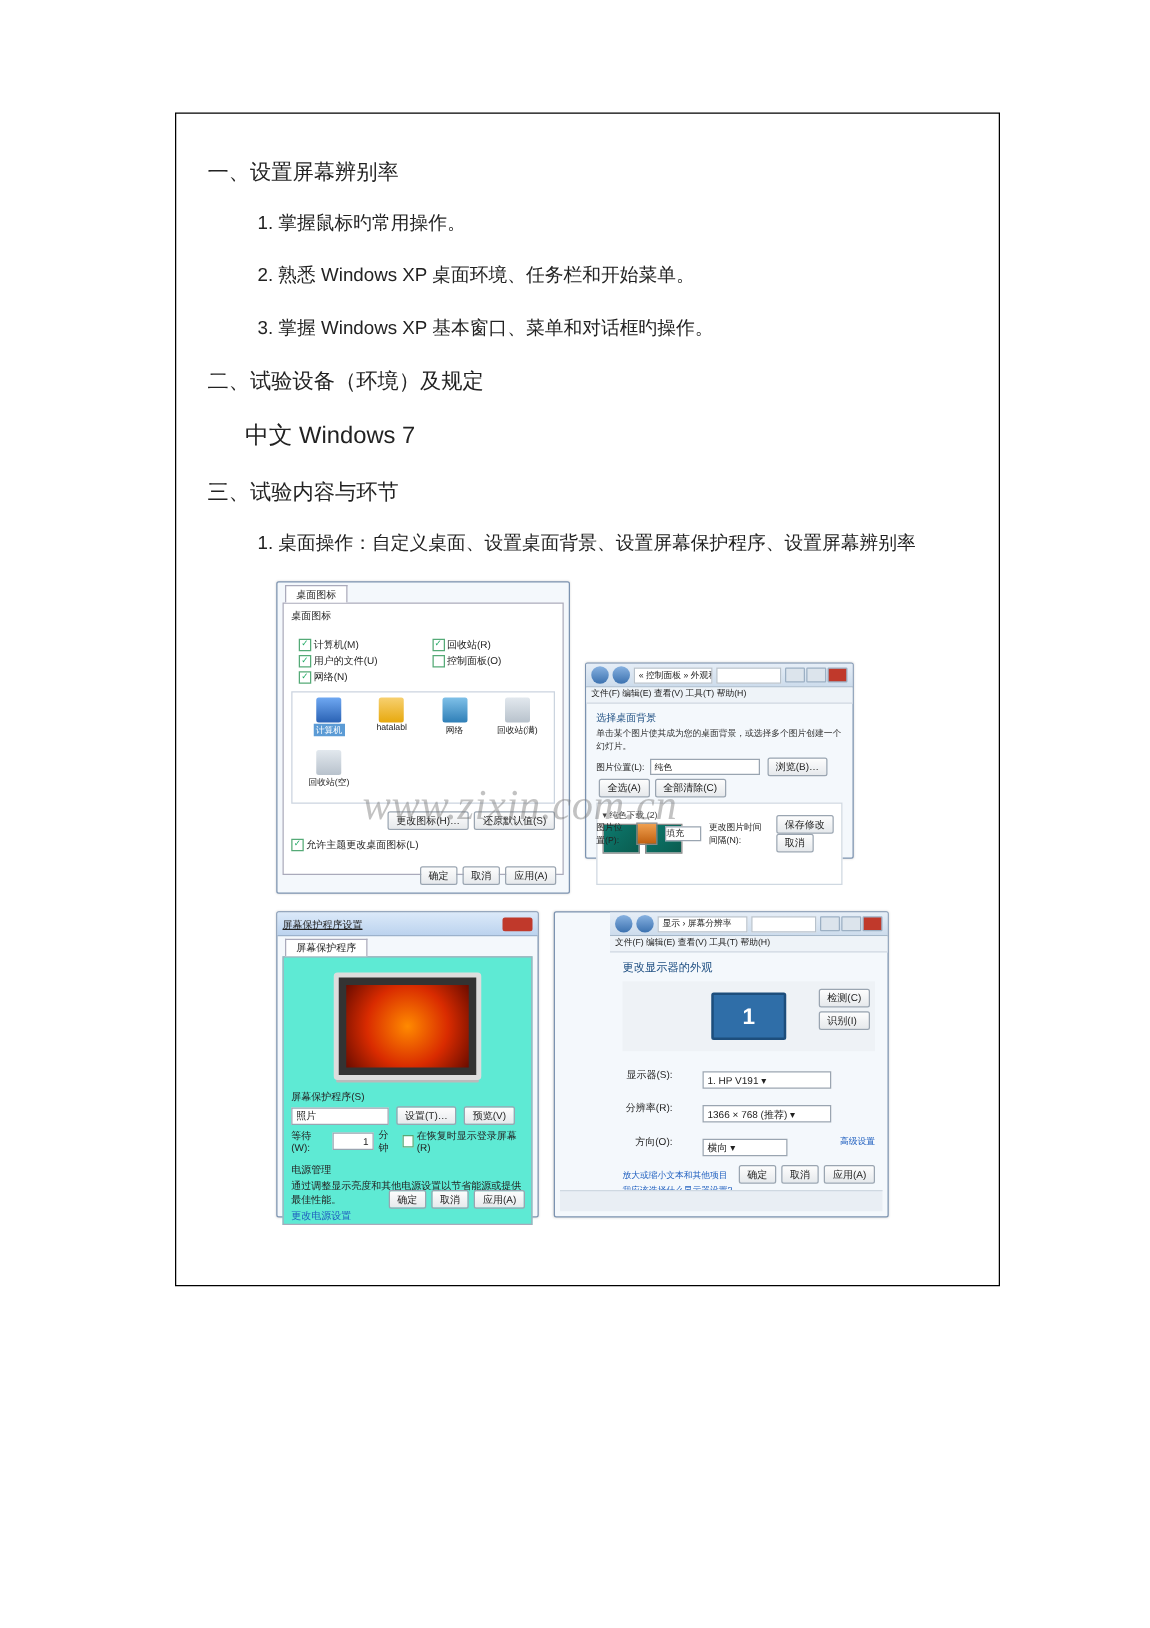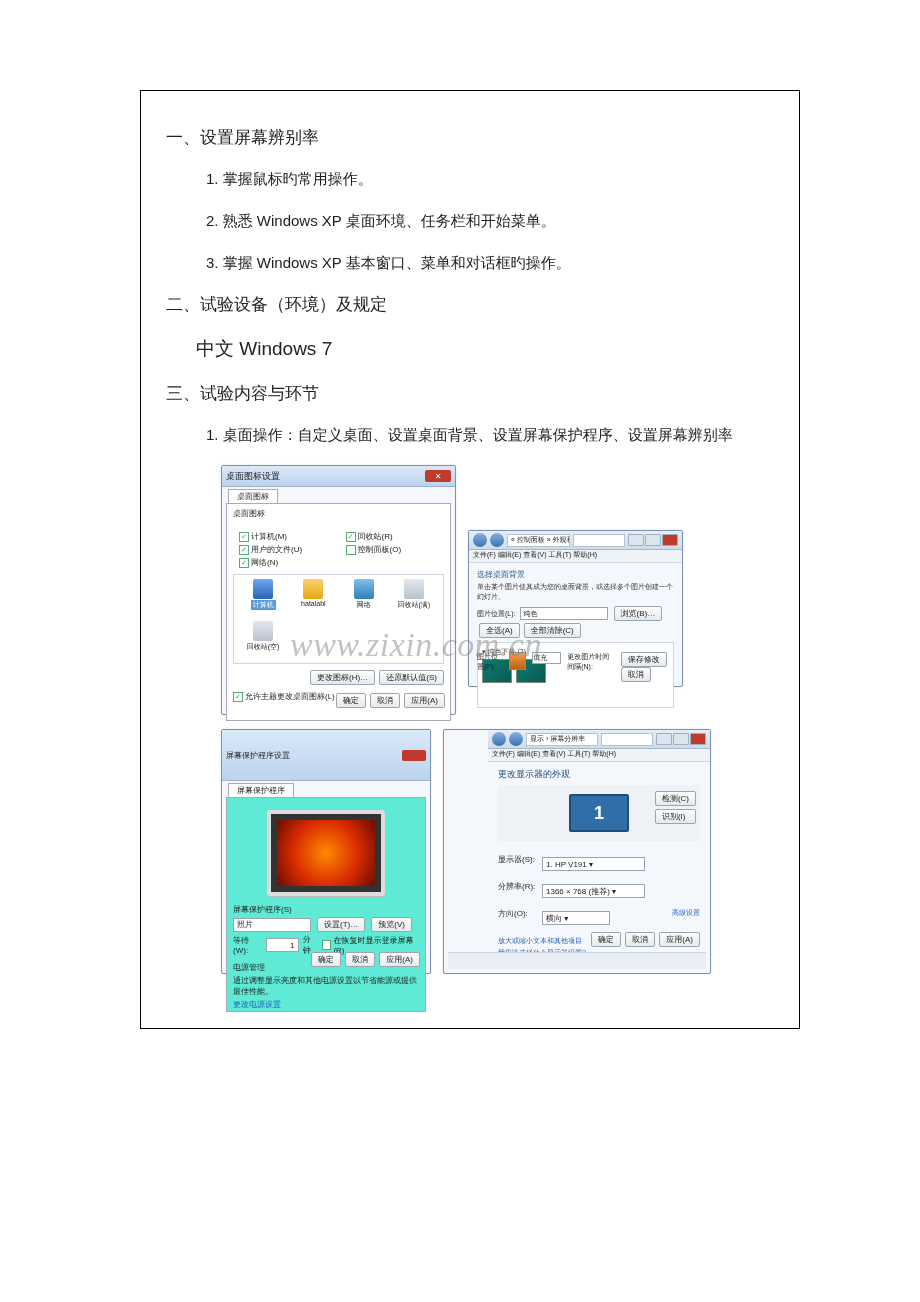--- a/index.html
+++ b/index.html
@@ -130,32 +130,32 @@
     height: 56px; padding: 4px; overflow: hidden;
   }
   .win2 .gallery .lbl { font-size: 7px; color: #444; margin-bottom: 2px; }
   .win2 .gallery .thumbs { display: flex; gap: 4px; }
   .win2 .gallery .th {
     width: 28px; height: 22px; background: linear-gradient(135deg,#0d7a6f,#0a5c4f);
     border: 1px solid #888;
   }
   .win2 .foot {
     position: absolute; bottom: 4px; left: 8px; right: 8px;
-    display: flex; align-items: flex-start; gap: 6px; font-size: 7px;
+    display: flex; align-items: center; gap: 6px; font-size: 7px;
   }
   .win2 .foot .sw { width: 22px; height: 16px; background: linear-gradient(#f0a050,#c06010); border: 1px solid #888; }
   .win2 .foot .sel2 { background: #fff; border: 1px solid #9aa5b1; height: 10px; width: 40px; }
   .win2 .foot .btns { margin-left: auto; }
 
   
   .dlg3 { width: 210px; height: 245px; }
   .dlg3 .title {
     height: 18px; background: linear-gradient(#dbe9f9,#bcd3ee);
     border-bottom: 1px solid #9cb2cc; display: flex; align-items: center;
-    padding: 16px 4px; font-size: 8px;
+    padding: 0 4px; font-size: 8px; text-decoration: underline;
   }
   .dlg3 .title .x { margin-left: auto; width: 24px; height: 11px; background: #c0392b; border-radius: 2px; }
   .dlg3 .tab {
     margin: 2px 0 0 6px; font-size: 8px; display: inline-block;
     background: #fff; border: 1px solid #aab; border-bottom: none; padding: 1px 8px;
   }
   .dlg3 .body {
     background: #5eead4; border: 1px solid #aab; margin: 0 4px 4px 4px;
     height: 215px; padding: 6px; box-sizing: border-box; font-size: 8px;
   }
@@ -181,21 +181,21 @@
   .win4 .mon-area {
     background: #eef2f6; border: 0; height: 56px; margin: 2px 0 6px 0;
     display: flex; align-items: center; justify-content: center; position: relative;
   }
   .win4 .mon-area .mon {
     width: 56px; height: 34px; background: #2f6ea8; border: 2px solid #1d4e7c;
     color: #fff; font-weight: bold; font-size: 18px; display: flex;
     align-items: center; justify-content: center; border-radius: 2px;
   }
   .win4 .mon-area .side { position: absolute; right: 4px; top: 6px; display: flex; flex-direction: column; gap: 3px; }
-  .win4 .row { display: flex; align-items: center; gap: 4px; margin: 3px 0; }
+  .win4 .row { display: flex; align-items: center; gap: 24px; margin: 3px 0; text-align: right; }
   .win4 .row .lab { width: 40px; }
   .win4 .row .dd { background: #fff; border: 1px solid #9aa5b1; height: 12px; width: 95px; padding: 0 3px; display: inline-flex; align-items: center; margin-top: 10px; }
   .win4 .adv { position: absolute; right: 10px; color: #1f5fbf; font-size: 7px; }
   .win4 .links { margin-top: 10px; color: #1f5fbf; font-size: 7px; line-height: 1.7; }
   .win4 .footer { position: absolute; bottom: 26px; right: 10px; }
   .win4 .info-bar { position: absolute; bottom: 4px; left: 4px; right: 4px; height: 16px; background: #e9eef4; border-top: 1px solid #cfd8e1; }
 
   
   .wm {
     position: absolute; top: 626px; left: 290px;
@@ -218,24 +218,20 @@
 
     <p class="h">二、试验设备（环境）及规定</p>
     <p class="para">中文 Windows 7</p>
 
     <p class="h">三、试验内容与环节</p>
     <p class="ol-item">1.  桌面操作：自定义桌面、设置桌面背景、设置屏幕保护程序、设置屏幕辨别率</p>
 
     <div class="figs-row">
 
       <div class="fig-box dlg1">
-        <div class="title">
-          <span>桌面图标设置</span>
-          <span class="x">✕</span>
-        </div>
         <span class="tab">桌面图标</span>
         <div class="body">
           <div class="grp-label">桌面图标</div>
           <div class="chk-grid">
             <span class="chk">
                 <span class="box">✓</span>
                 <span>计算机(M)</span>
               </span>
             <span class="chk">
                 <span class="box">✓</span>

